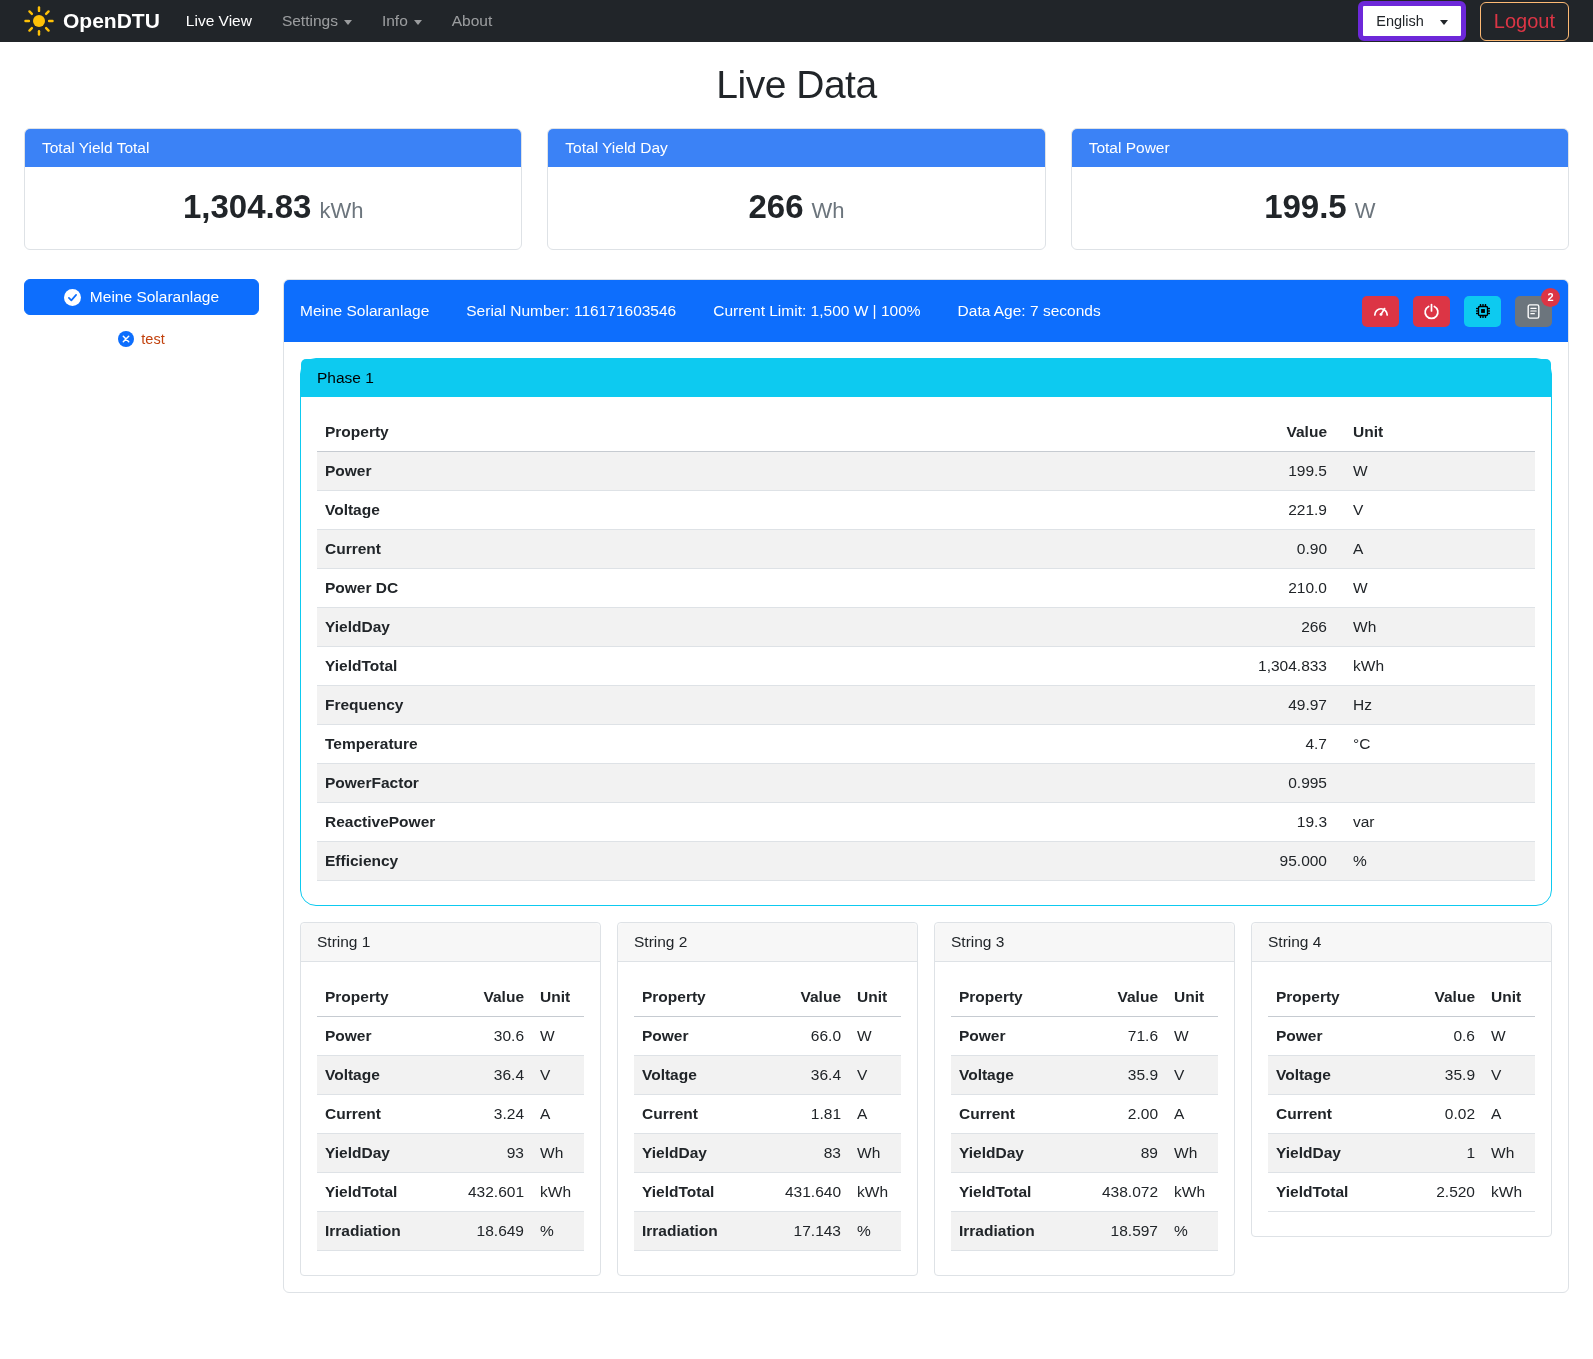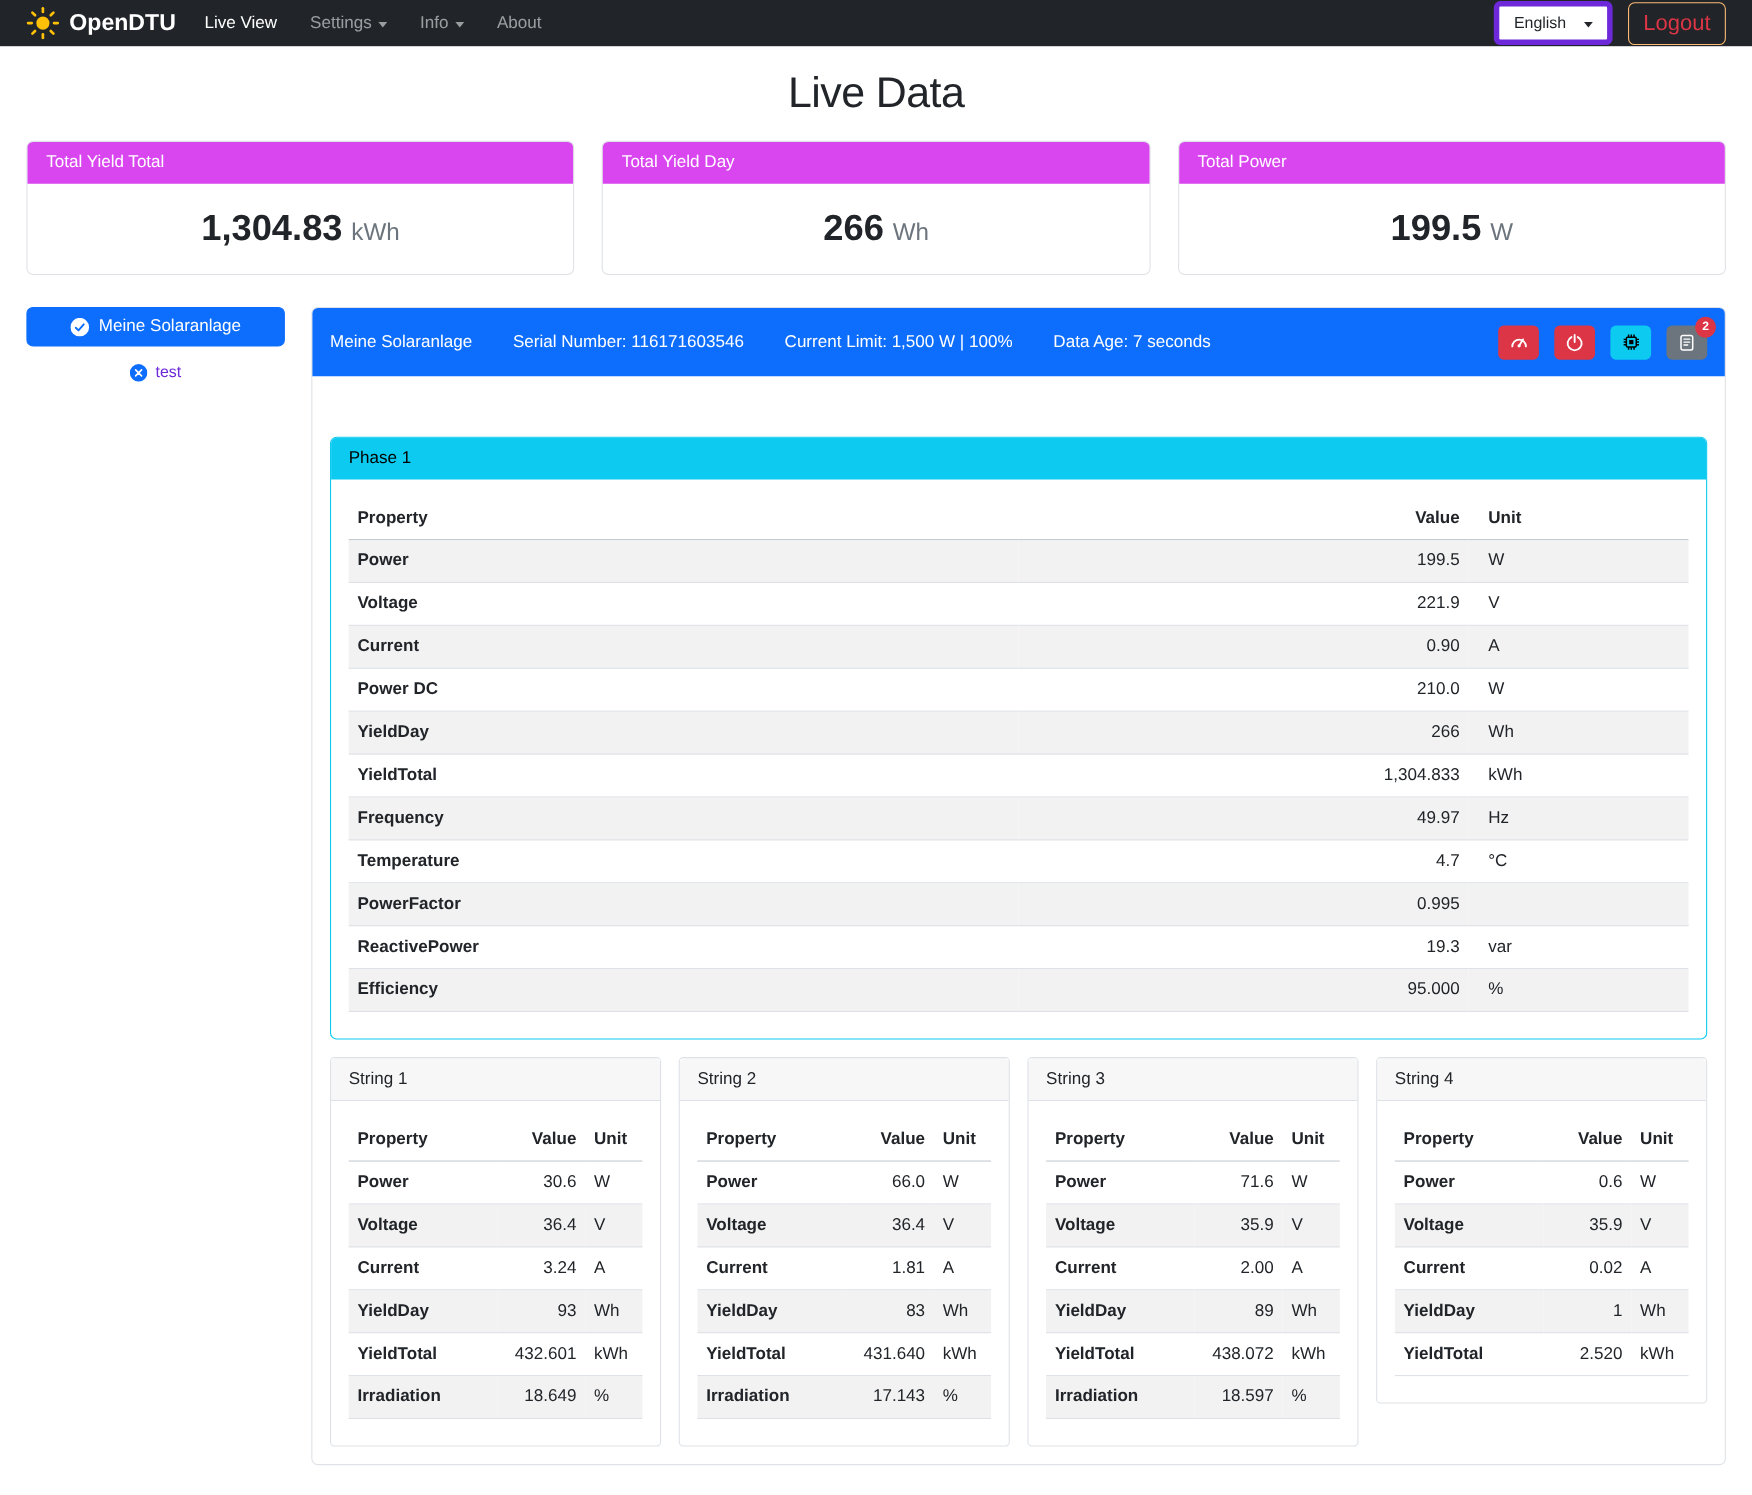--- a/index.html
+++ b/index.html
@@ -27,45 +27,45 @@
   .nav-right { margin-left: auto; display: flex; align-items: center; gap: 14px; }
   .lang-select { background: #fff; color: #212529; border: 5px solid #6d28d9; border-radius: 6px; padding: 7px 13px; font-size: 14.5px; display: flex; align-items: center; gap: 16px; cursor: pointer; }
   .logout-btn { background: transparent; color: #dc3545; border: 1px solid #fdba74; border-radius: 6px; padding: 7px 13px; font-size: 20px; cursor: pointer; font-family: inherit; text-align: center; }
 
   
   .container { padding: 0 24px 28px; }
   h1.page-title { font-size: 39px; font-weight: 400; margin: 21px 0 21px; letter-spacing: -0.5px; text-align: center; }
 
   .summary-row { display: grid; grid-template-columns: repeat(3, 1fr); gap: 25px; }
   .card { background: #fff; border: 1px solid #dee2e6; border-radius: 6px; }
-  .card-header-green { background: #d946ef; color: #fff; font-size: 15.5px; padding: 10px 17px; border-radius: 5px 5px 0 0; }
+  .card-header-green { background: #3b82f6; color: #fff; font-size: 15.5px; padding: 10px 17px; border-radius: 5px 5px 0 0; }
   .summary-body { text-align: center; padding: 21px 10px 23px; }
   .summary-value { font-size: 33px; font-weight: 700; color: #212529; }
   .summary-unit { font-size: 22px; font-weight: 500; color: #6c757d; margin-left: 8px; }
 
   
   .content-row { display: flex; gap: 24px; margin-top: 29px; align-items: flex-start; }
   .sidebar { flex: 0 0 235px; width: 235px; }
   .inverter-btn { width: 100%; background: #0d6efd; border: 1px solid #0d6efd; color: #fff; border-radius: 6px; padding: 8px 10px; font-size: 15.5px; display: flex; align-items: center; justify-content: center; gap: 9px; cursor: pointer; font-family: inherit; }
-  .test-link { margin-top: 16px; display: flex; justify-content: center; align-items: center; gap: 7px; color: #6d28d9; font-size: 14.5px; cursor: pointer; }
+  .test-link { margin-top: 16px; display: flex; justify-content: center; align-items: center; gap: 7px; color: #c2410c; font-size: 14.5px; cursor: pointer; }
 
   .main-col { flex: 1; min-width: 0; }
   .main-card { border: 1px solid #dee2e6; border-radius: 6px; }
   .main-header { background: #0d6efd; color: #fff; min-height: 62px; border-radius: 5px 5px 0 0; display: flex; align-items: center; padding: 0 16px; font-size: 15.5px; gap: 37px; }
   .header-actions { margin-left: auto; display: flex; gap: 14px; }
   .icon-btn { width: 37px; height: 31px; border: none; border-radius: 5px; display: flex; align-items: center; justify-content: center; cursor: pointer; position: relative; }
   .icon-btn.danger { background: #dc3545; }
   .icon-btn.info { background: #0dcaf0; }
   .icon-btn.secondary { background: #6c757d; }
   .count-badge { position: absolute; top: -8px; right: -8px; background: #dc3545; color: #fff; font-size: 11px; font-weight: 700; min-width: 19px; height: 19px; border-radius: 10px; display: flex; align-items: center; justify-content: center; padding: 0 4px; }
 
   .main-body { padding: 16px; }
 
   
-  .phase-card { border: 1px solid #0dcaf0; border-radius: 6px; margin-bottom: 16px; background: #fff; margin-top: 39px; }
+  .phase-card { border: 1px solid #0dcaf0; border-radius: 16px; margin-bottom: 16px; background: #fff; }
   .phase-header { background: #0dcaf0; color: #000; padding: 10px 16px; font-size: 15.5px; border-radius: 5px 5px 0 0; }
   .phase-body { padding: 16px 16px 24px; }
 
   
   table { width: 100%; border-collapse: collapse; font-size: 15.5px; color: #212529; }
   th, td { padding: 10px 8px; text-align: left; border-bottom: 1px solid #dee2e6; vertical-align: middle; font-weight: 400; }
   thead th { font-weight: 700; border-bottom: 1px solid #c6cbd1; }
   tbody th.prop { font-weight: 700; }
   .val { text-align: right; }
   .phase-table .unit { width: 200px; padding-left: 18px; }

